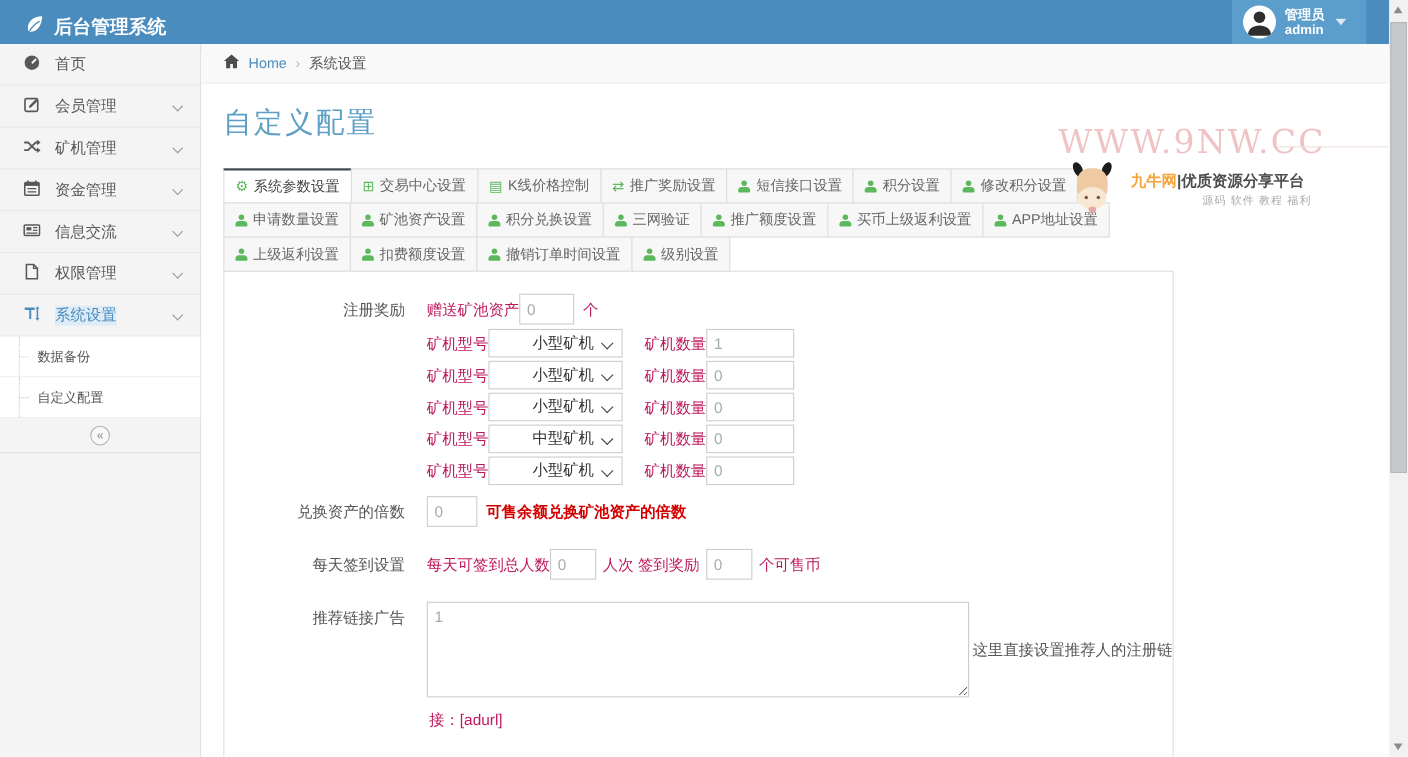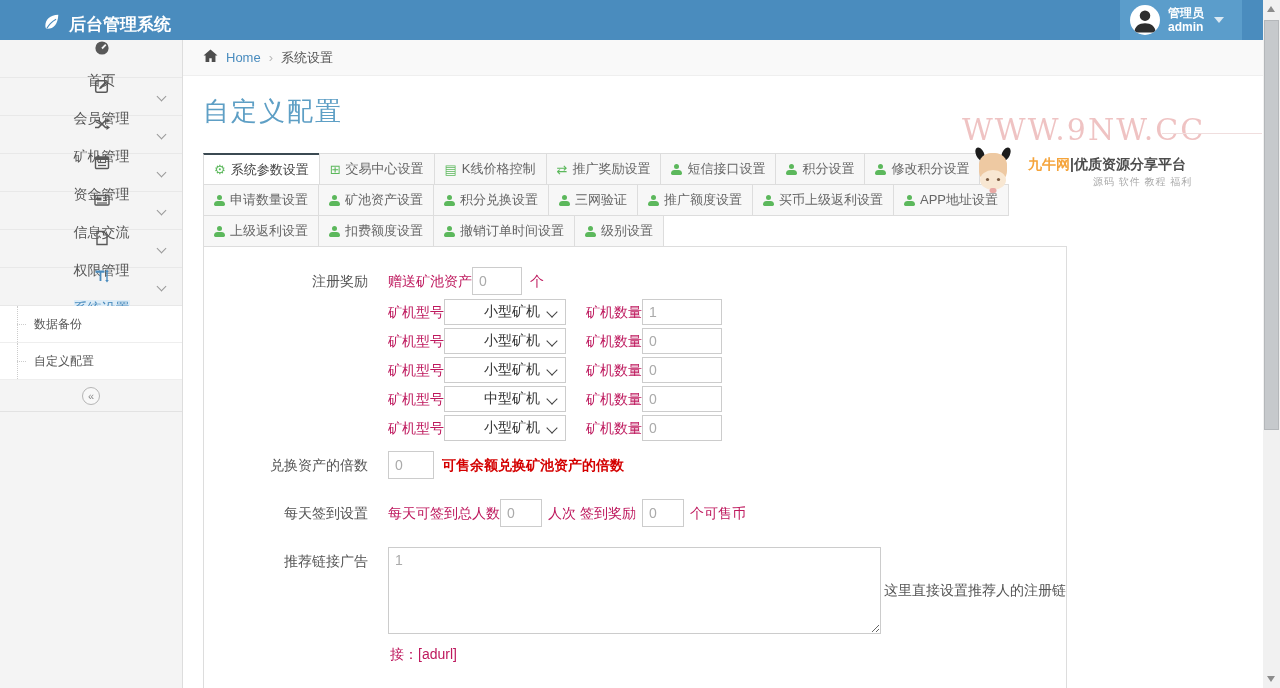--- a/index.html
+++ b/index.html
@@ -1,28 +1,28 @@
 <!DOCTYPE html>
 <html><head>
 <meta charset="utf-8">
 <style>
   * { margin:0; padding:0; box-sizing:border-box; }
   html,body { width:1280px; height:688px; overflow:hidden; font-family:"Liberation Sans","DejaVu Sans",sans-serif; background:#fff; position:relative; }
 
   
-  .header { position:absolute; left:0; top:0; width:1263px; height:48px; background:#4a8cbe; display:flex; align-items:center;padding-left:20px; }
+  .header { position:absolute; left:0; top:0; width:1263px; height:48px; background:#4a8cbe; display:flex; align-items:center; }
   .logo { display:flex; align-items:center; gap:9px; padding-left:22px; color:#fff; font-size:17px; font-weight:bold; }
   .admin { position:absolute; left:1120px; top:0; width:122px; height:40px; background:#5b9dcb; display:flex; align-items:center; gap:8px; padding-left:10px; cursor:pointer; }
   .avatar { width:30px; height:30px; border-radius:50%; background:#fff; overflow:hidden; flex-shrink:0; }
   .admin-txt { color:#fff; font-size:12px; font-weight:bold; line-height:14px; }
   .caret-down { width:0; height:0; border-left:5px solid transparent; border-right:5px solid transparent; border-top:6px solid #dbe9f3; margin-left:2px; }
 
   
   .sidebar { position:absolute; left:0; top:40px; width:183px; height:648px; background:#f4f4f4; border-right:1px solid #ddd; }
-  .mitem { height:38px; display:flex; align-items:center; gap:13px; padding-left:21px; border-bottom:1px solid #e8e8e8; font-size:14px; color:#555; position:relative; cursor:pointer;flex-direction:column; }
+  .mitem { height:38px; display:flex; align-items:center; gap:13px; padding-left:21px; border-bottom:1px solid #e8e8e8; font-size:14px; color:#555; position:relative; cursor:pointer; }
   .mitem .chev { position:absolute; right:17px; top:15px; width:7px; height:7px; border-right:1.6px solid #999; border-bottom:1.6px solid #999; transform:rotate(45deg); }
   .mitem.active { color:#4a8cbe; }
   .mitem.active .lbl { background:#ddecf7; }
   .smitem { height:37px; display:flex; align-items:center; padding-left:34px; background:#fff; border-bottom:1px solid #eee; font-size:12px; color:#555; position:relative; cursor:pointer; }
   .smitem::before { content:""; position:absolute; left:17px; top:0; bottom:0; border-left:1px dotted #ccc; }
   .smitem::after { content:""; position:absolute; left:17px; top:18px; width:9px; border-top:1px dotted #ccc; }
   .collapse-row { height:32px; display:flex; align-items:center; justify-content:center; border-bottom:1px solid #e2e2e2; }
   .collapse-btn { width:18px; height:18px; border:1px solid #b5b5b5; border-radius:50%; color:#8a8a8a; font-size:11px; line-height:16px; text-align:center; cursor:pointer; background:#f8f8f8; }
 
   

